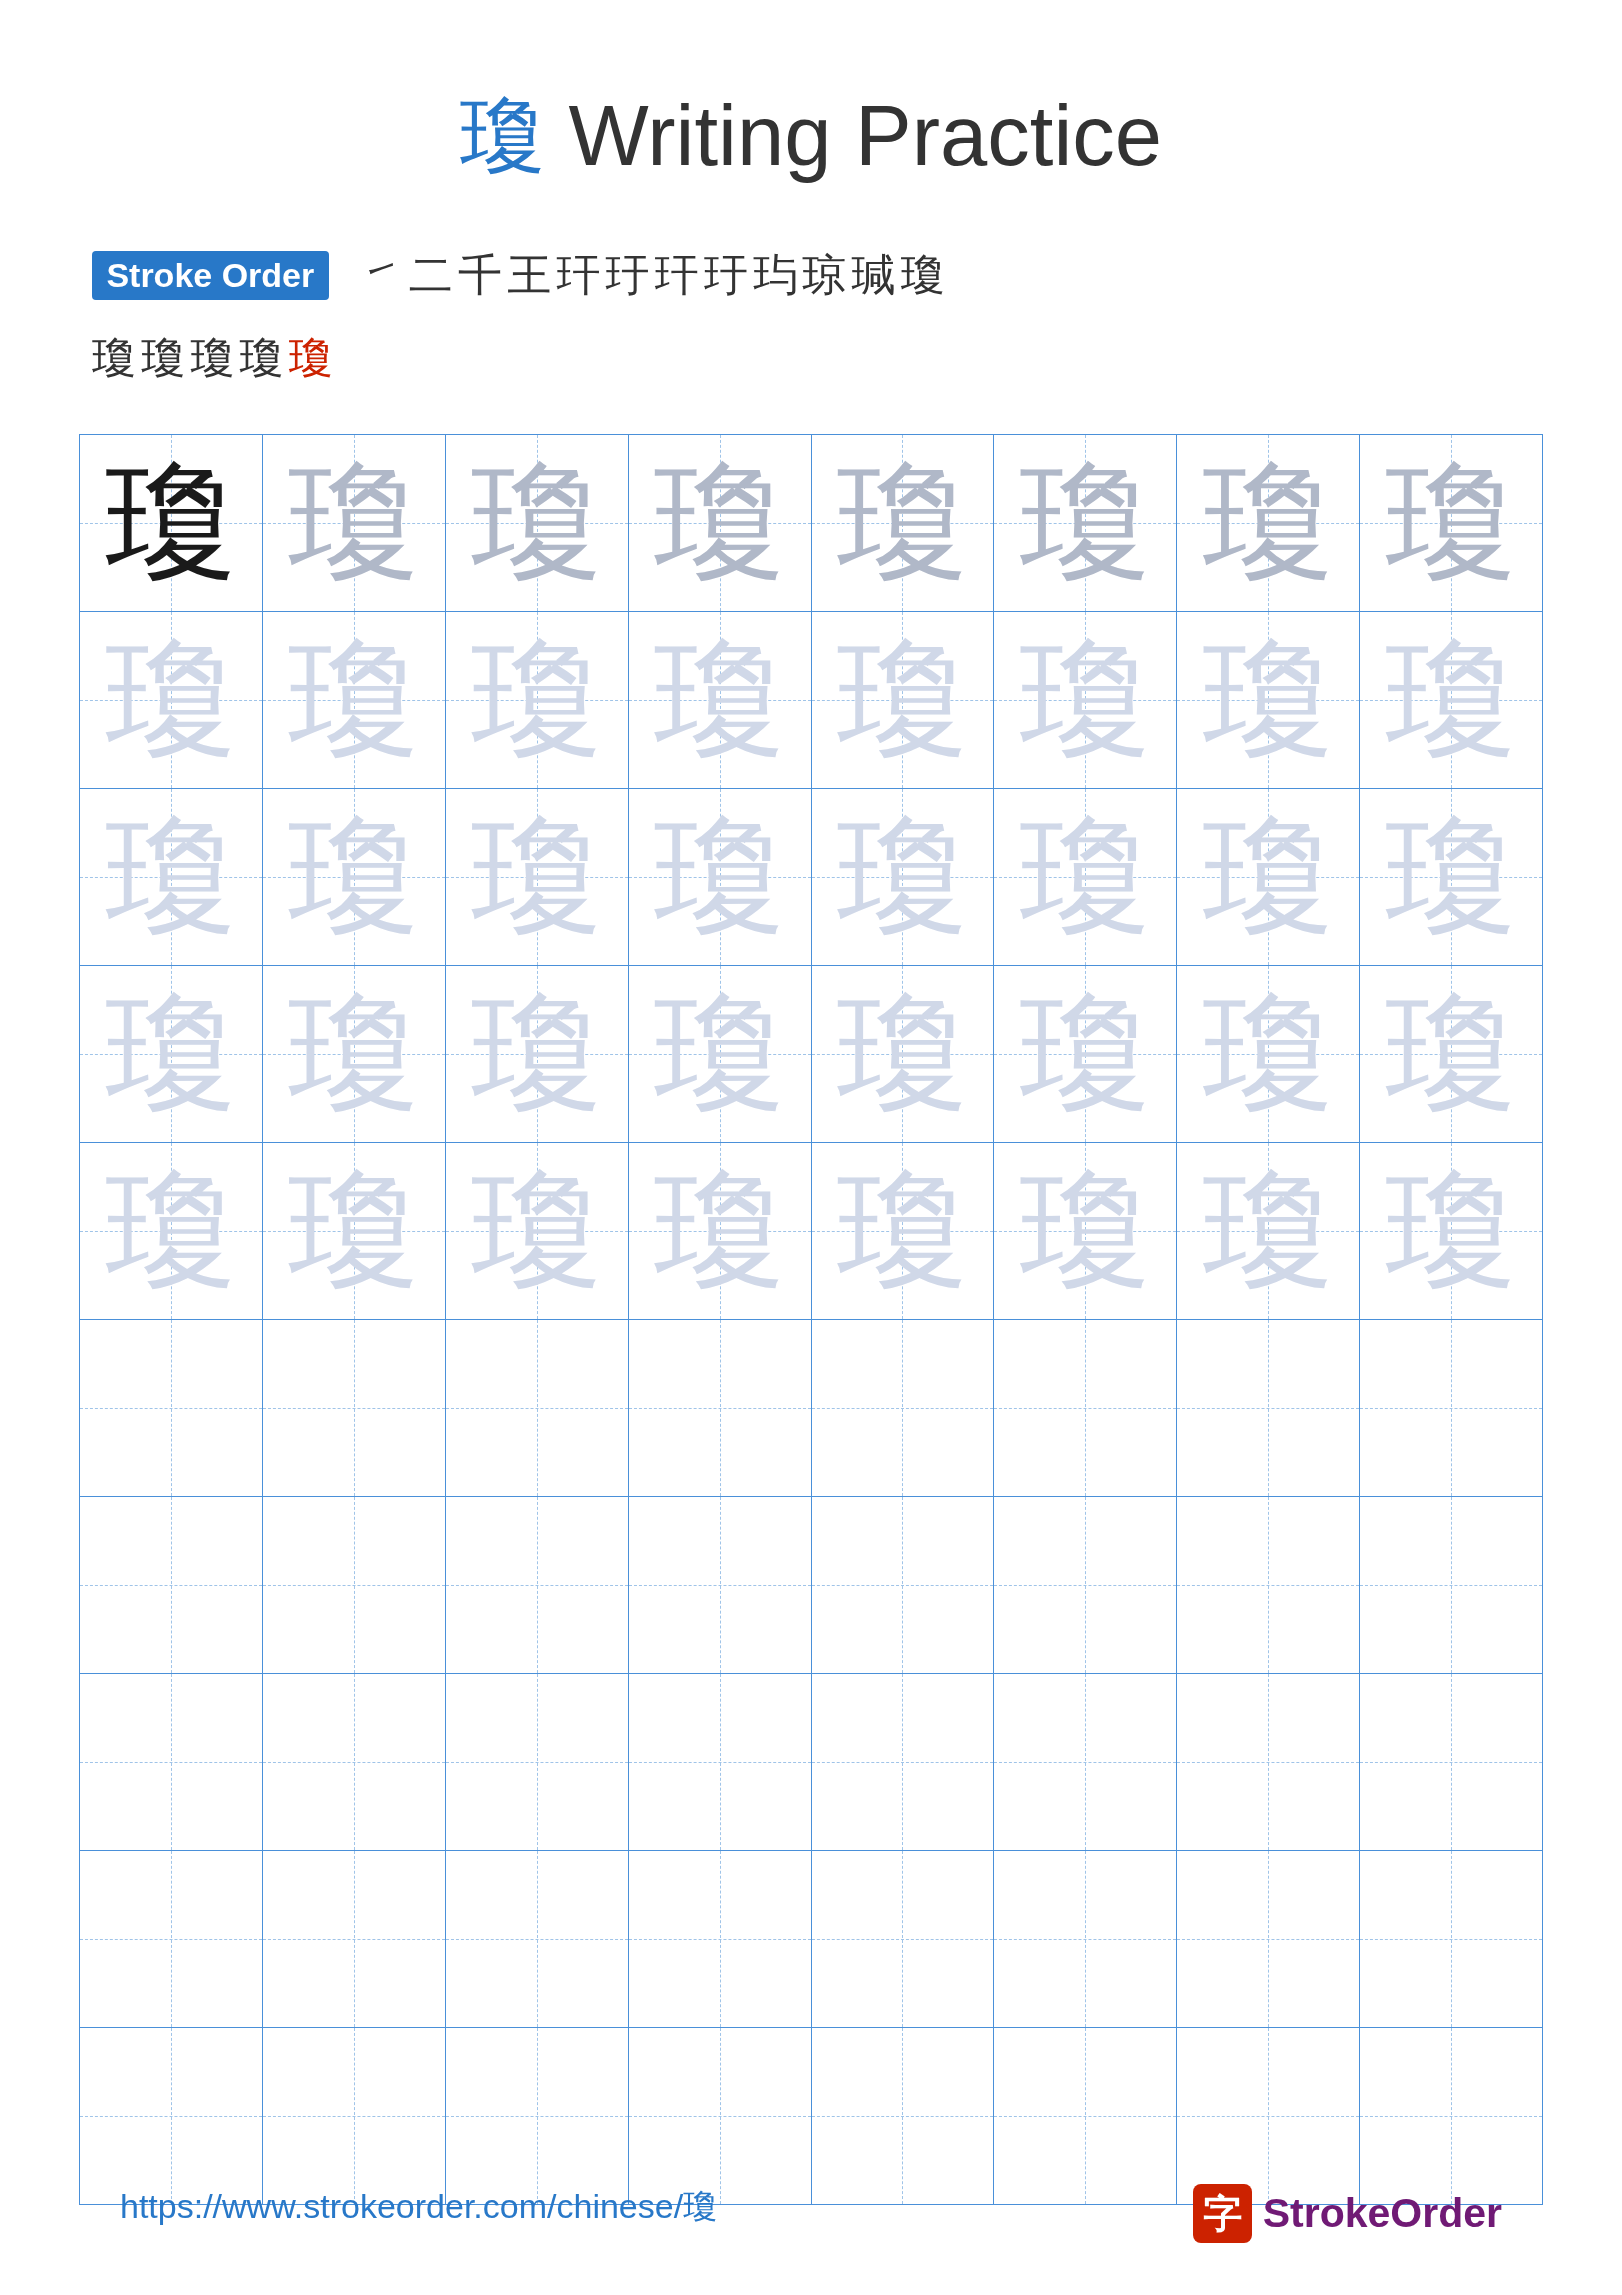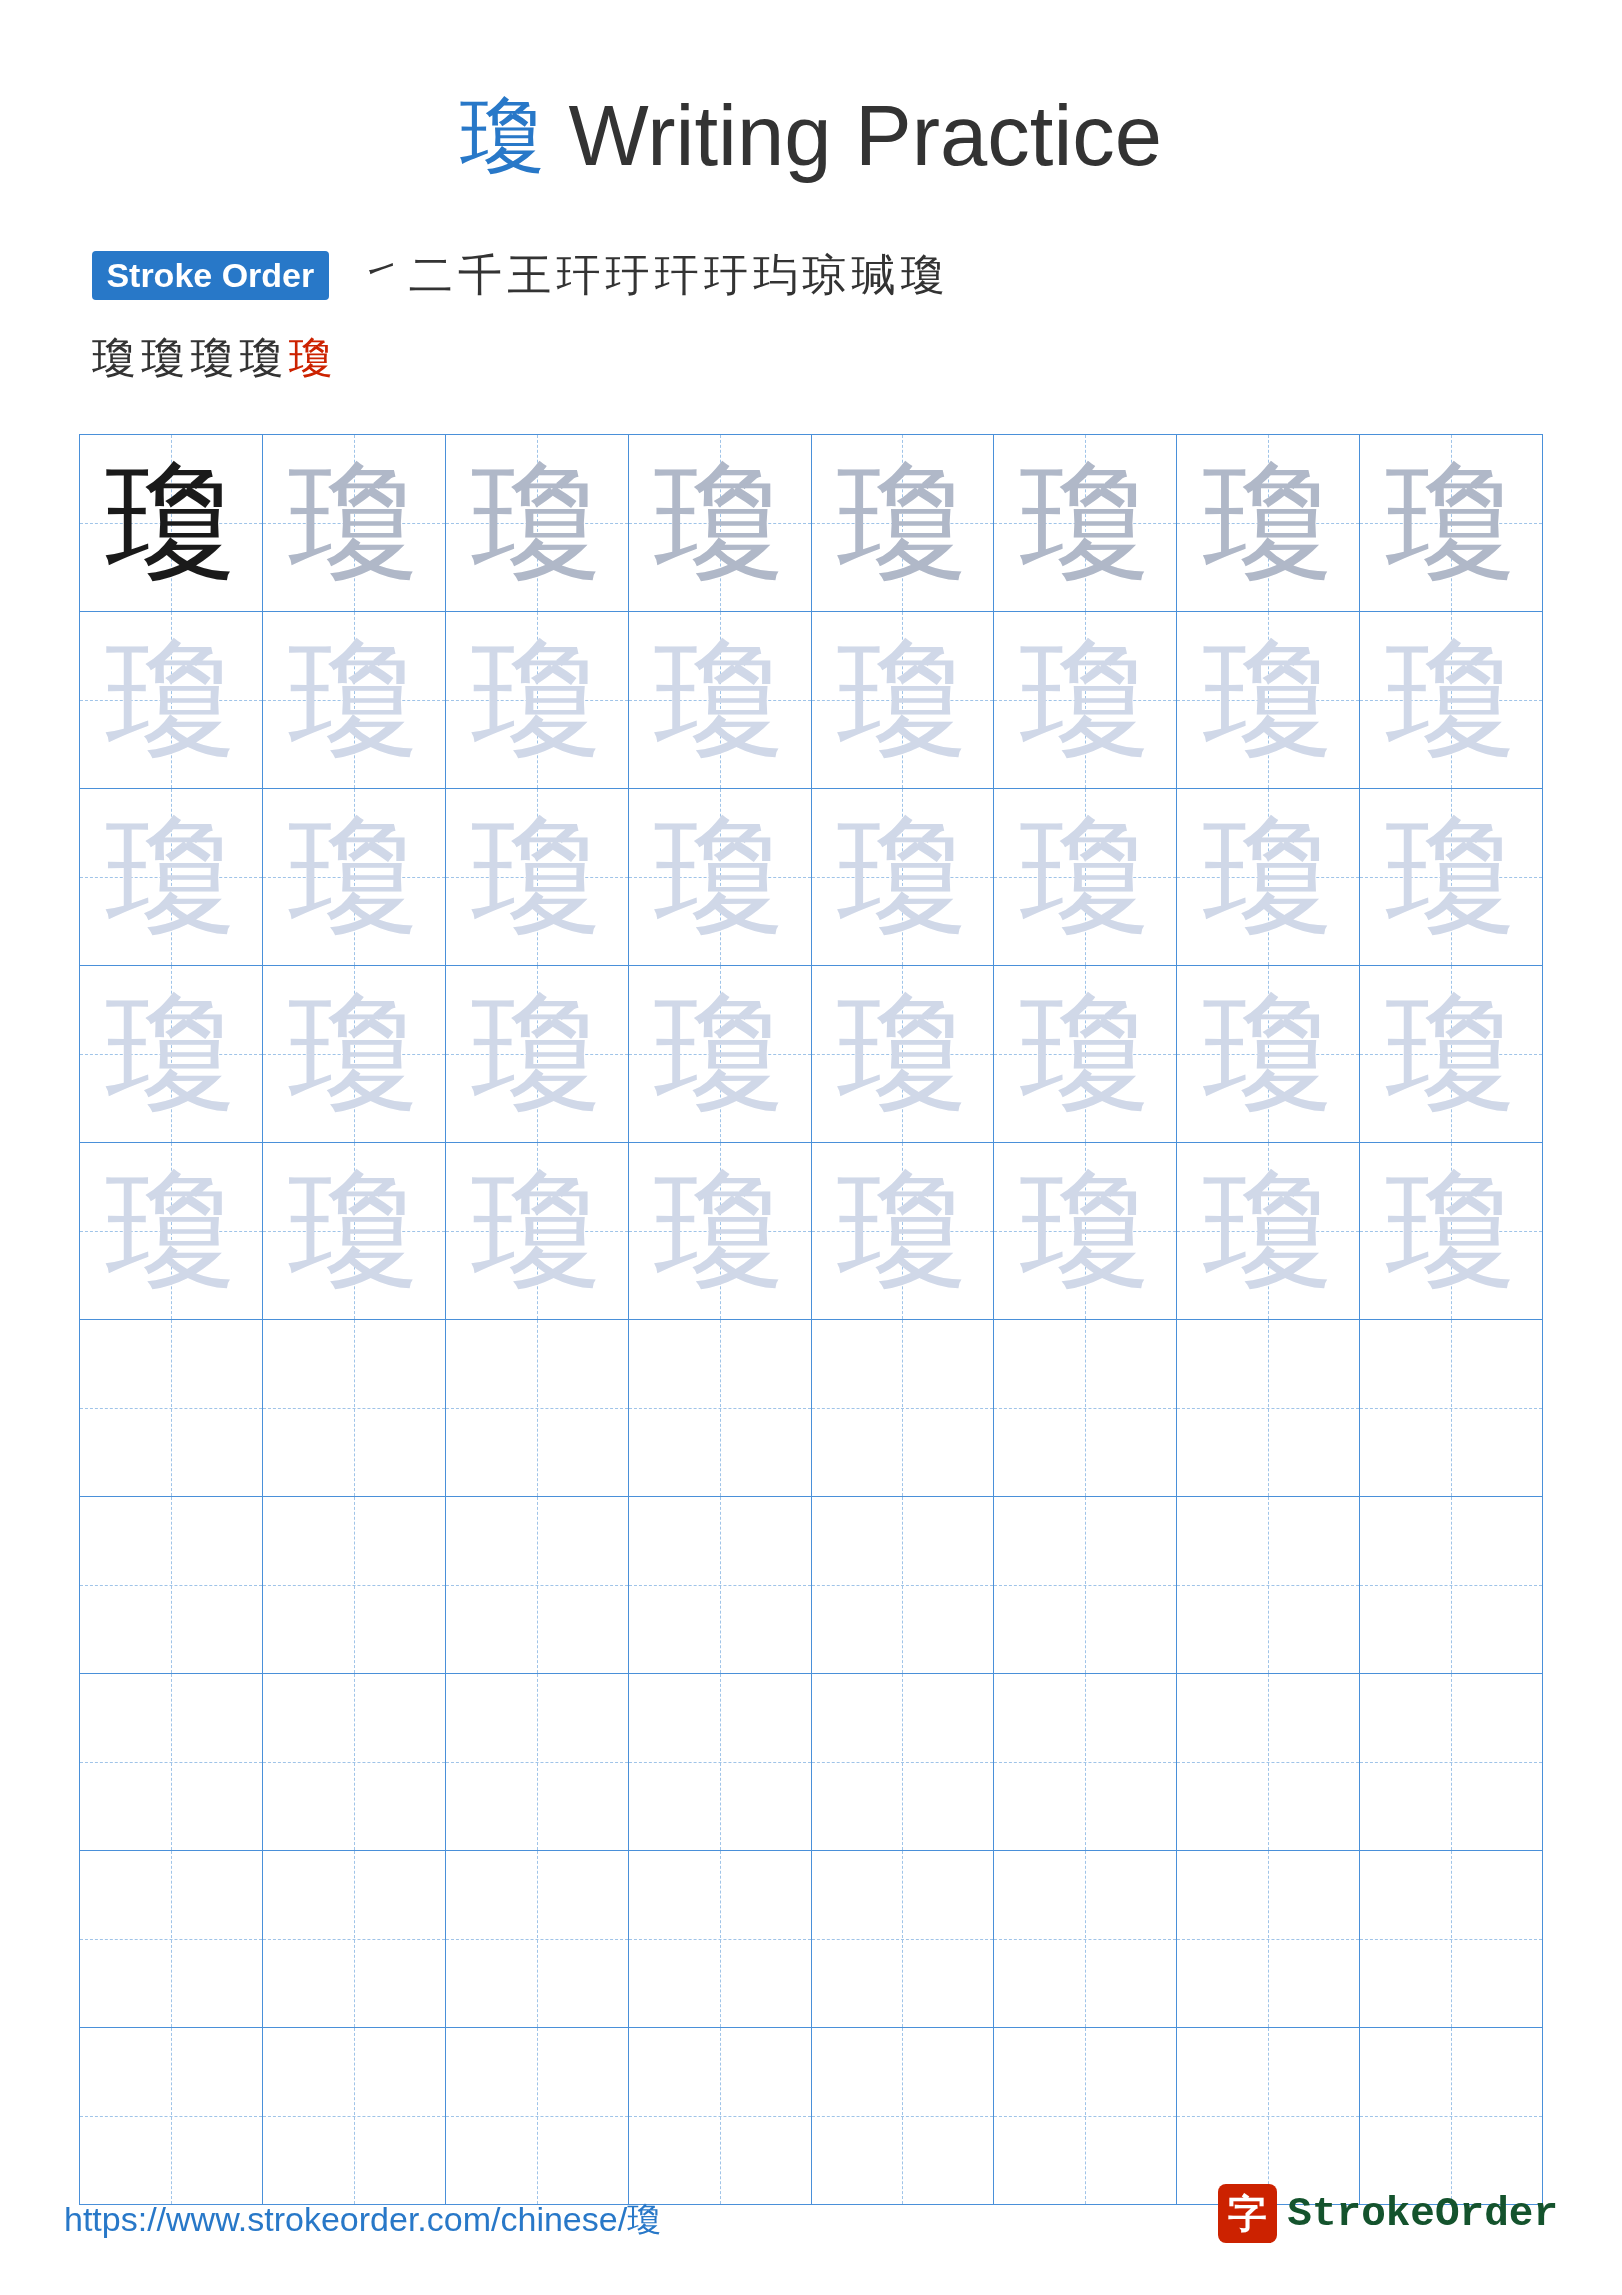--- a/index.html
+++ b/index.html
@@ -138,22 +138,22 @@
     }
 
     
     .footer {
       position: absolute;
       bottom: 52px;
       left: 0;
       right: 0;
       display: flex;
       justify-content: space-between;
-      align-items: flex-end;
-      padding: 0 64px;
+      align-items: flex-start;
+      padding: 0 120px;
     }
 
     .footer-url {
       font-size: 34px;
       color: #2878c8;
       font-family: Arial, sans-serif;
     }
 
     .footer-brand {
       display: flex;
@@ -171,22 +171,22 @@
       justify-content: center;
       color: white;
       font-size: 39px;
       font-family: serif;
       font-weight: bold;
     }
 
     .brand-name {
       font-size: 41px;
       font-weight: bold;
-      color: #14532d;
-      font-family: Liberation Mono, monospace;
+      color: #701a75;
+      font-family: Liberation Sans, sans-serif;
     }
   </style>
 </head>
 <body>
 
 <div class="title-section">
   <span class="title-text">
     <span class="title-char">瓊</span><span> Writing Practice</span>
   </span>
 </div>

